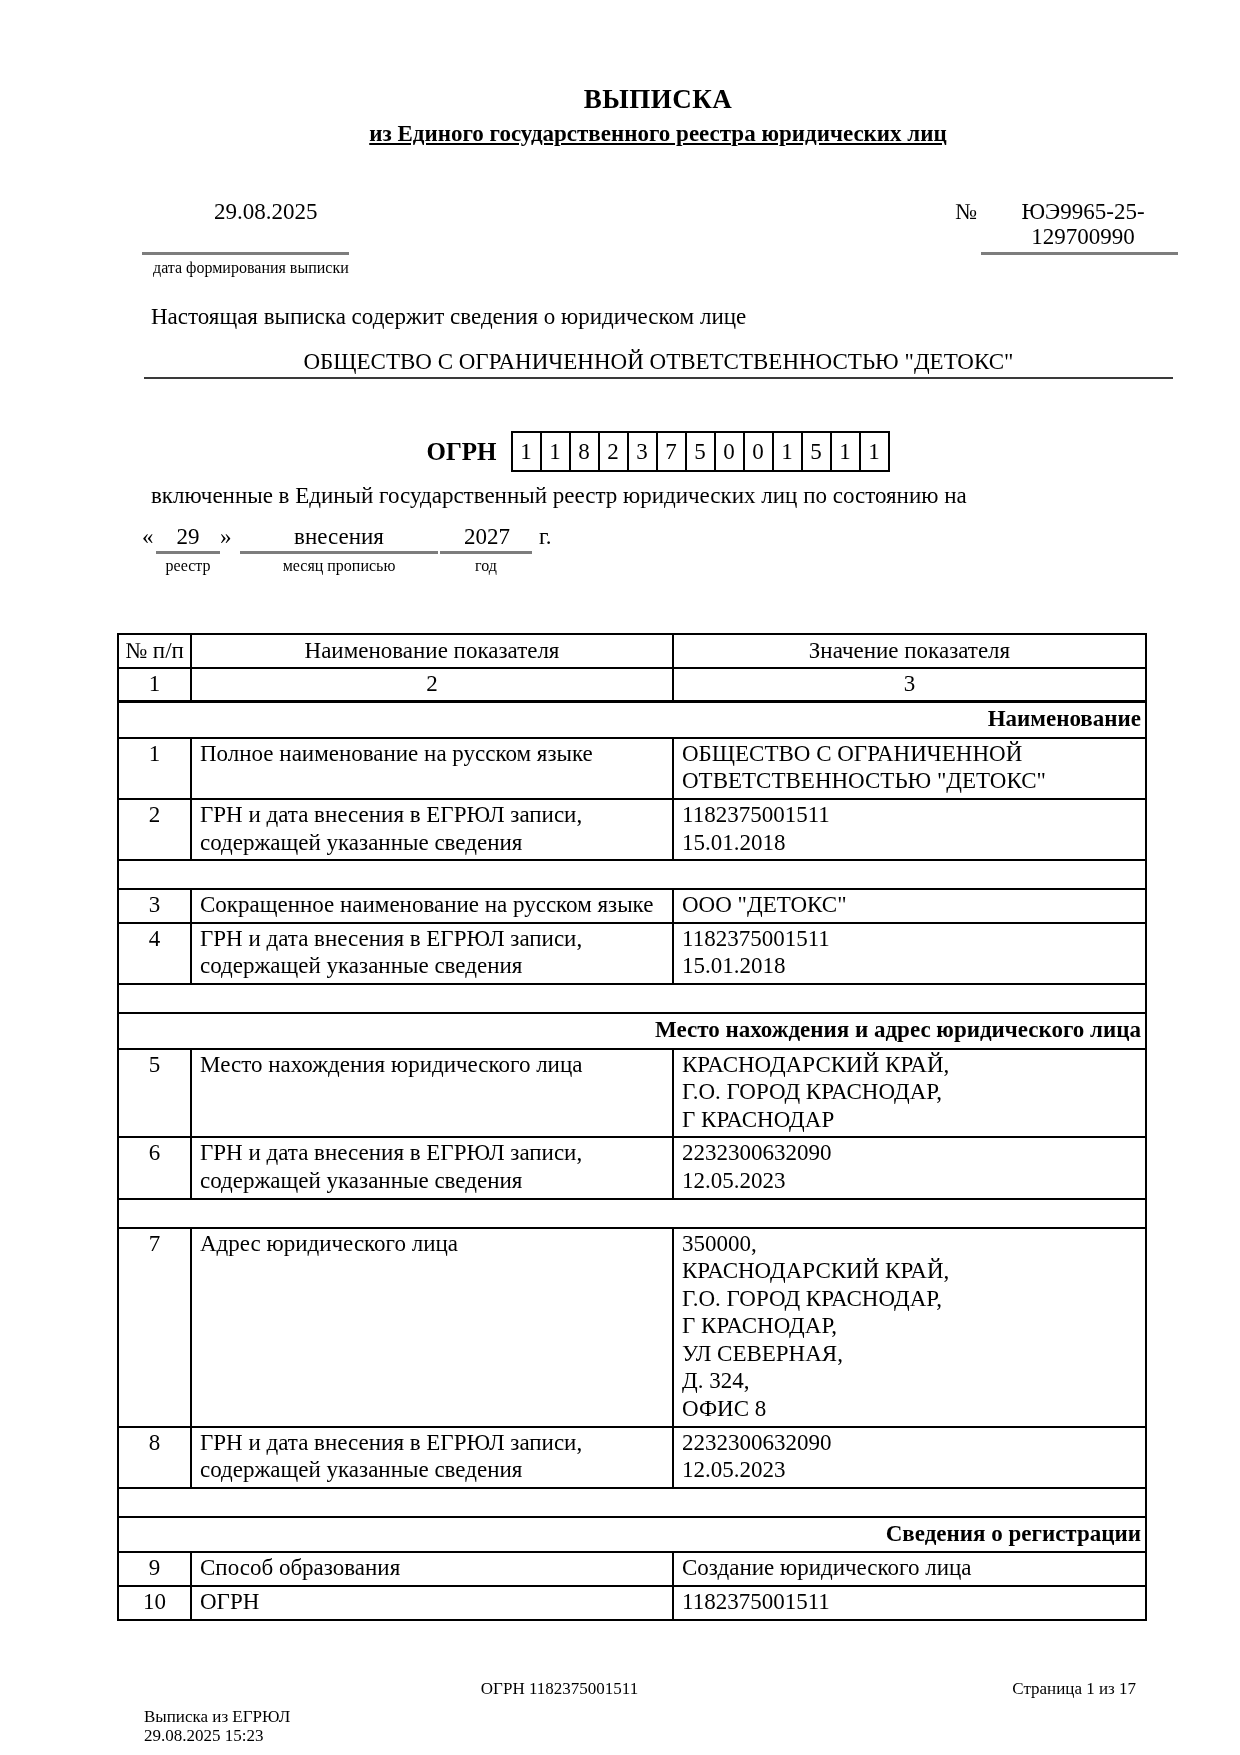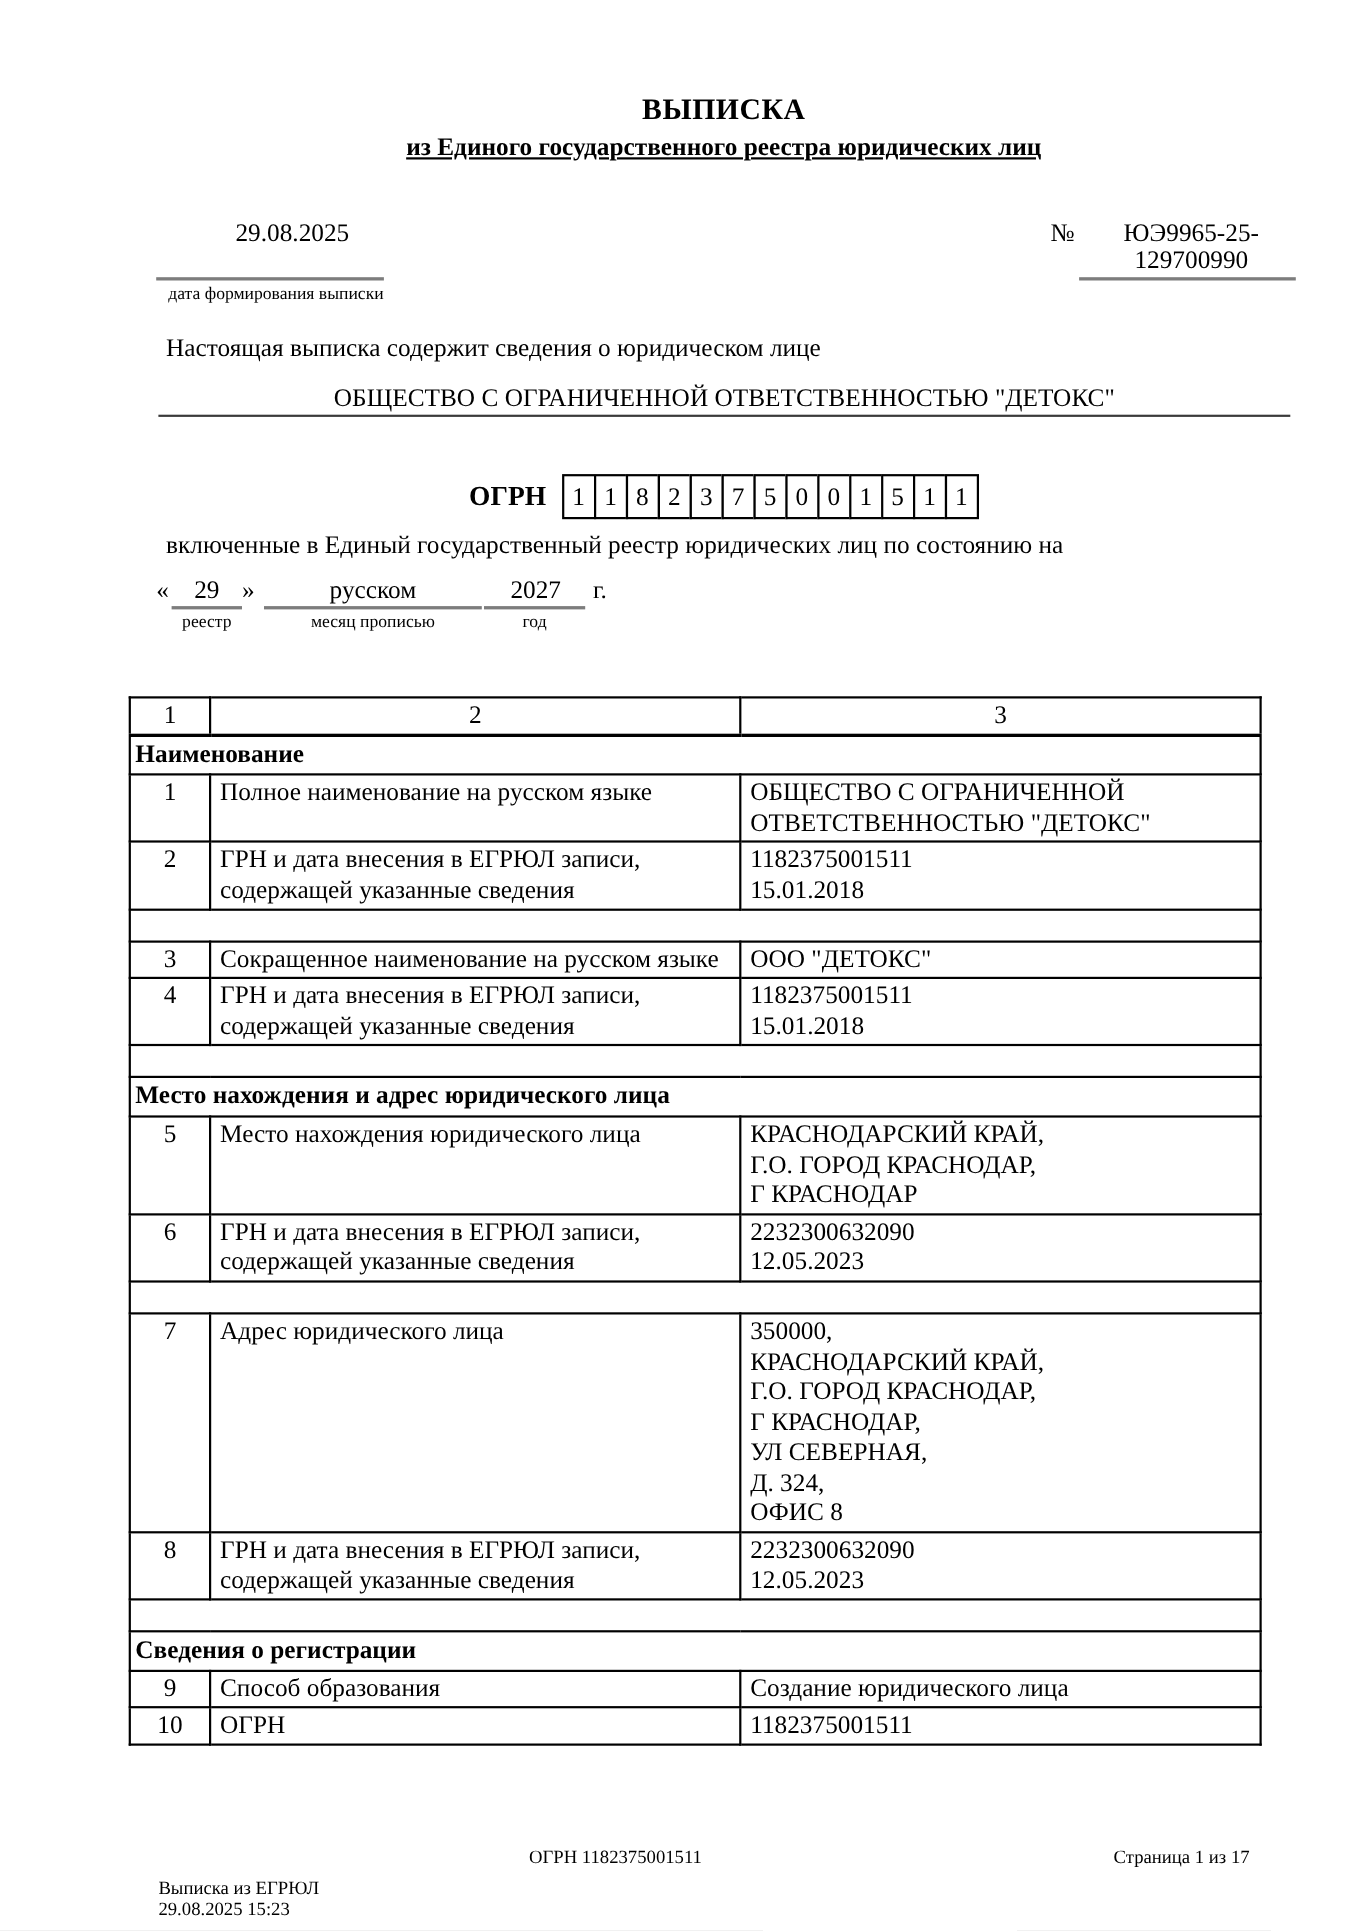--- a/index.html
+++ b/index.html
@@ -69,21 +69,21 @@
     font-size: 23px; line-height: 1.2;
   }
   .main-table td {
     border: 2px solid #000;
     padding: 1px 8px 3px 8px;
     vertical-align: top;
     overflow: hidden;
   }
   .hdr-row td { text-align: center; vertical-align: middle; padding: 2px 4px; }
   .cols-row td { text-align: center; border-bottom-width: 3px; padding: 1px 4px 3px; }
-  .section-row td { font-weight: bold; text-align: left; padding: 2px 4px 4px; }
+  .section-row td { font-weight: bold; text-align: right; padding: 2px 4px 4px; }
   .spacer-row td { height: 27px; padding: 0; }
   .num-cell { text-align: center; padding-left: 2px; padding-right: 2px; }
   .value-cell { white-space: pre-line; }
   .footer-left { top: 1707px; left: 106px; font-size: 17px; line-height: 19px; }
   .footer-center { top: 1679px; left: 0; width: 1043px; text-align: center; font-size: 17px; }
   .footer-right { top: 1679px; right: 104px; font-size: 17px; }
 </style>
 </head>
 <body>
 
@@ -123,37 +123,42 @@
         <div class="ogrn-box">1</div>
         <div class="ogrn-box">1</div>
       </div>
   </div>
 
   <div class="abs body-text included-line">включенные в Единый государственный реестр юридических лиц по состоянию на</div>
 
   <span class="abs body-text d-quote-open">«</span>
   <span class="abs body-text d-day">29</span>
   <span class="abs body-text d-quote-close">»</span>
-  <span class="abs body-text d-month">русском</span>
+  <span class="abs body-text d-month">внесения</span>
   <span class="abs body-text d-year">2027</span>
   <span class="abs body-text d-year-suffix">г.</span>
   <div class="abs d-ul d-ul-day"></div>
   <div class="abs d-ul d-ul-month"></div>
   <div class="abs d-ul d-ul-year"></div>
   <div class="abs d-lbl d-lbl-day">реестр</div>
   <div class="abs d-lbl d-lbl-month">месяц прописью</div>
   <div class="abs d-lbl d-lbl-year">год</div>
 
   <table class="main-table">
     <colgroup>
       <col style="width:73px">
       <col style="width:482px">
       <col style="width:473px">
     </colgroup>
     <tbody id="table-body">
+      <tr class="hdr-row">
+        <td>№ п/п</td>
+        <td>Наименование показателя</td>
+        <td>Значение показателя</td>
+      </tr>
       <tr class="cols-row">
         <td>1</td>
         <td>2</td>
         <td>3</td>
       </tr>
     <tr class="section-row">
           <td colspan="3">Наименование</td>
         </tr>
         <tr>
           <td class="num-cell">1</td>

